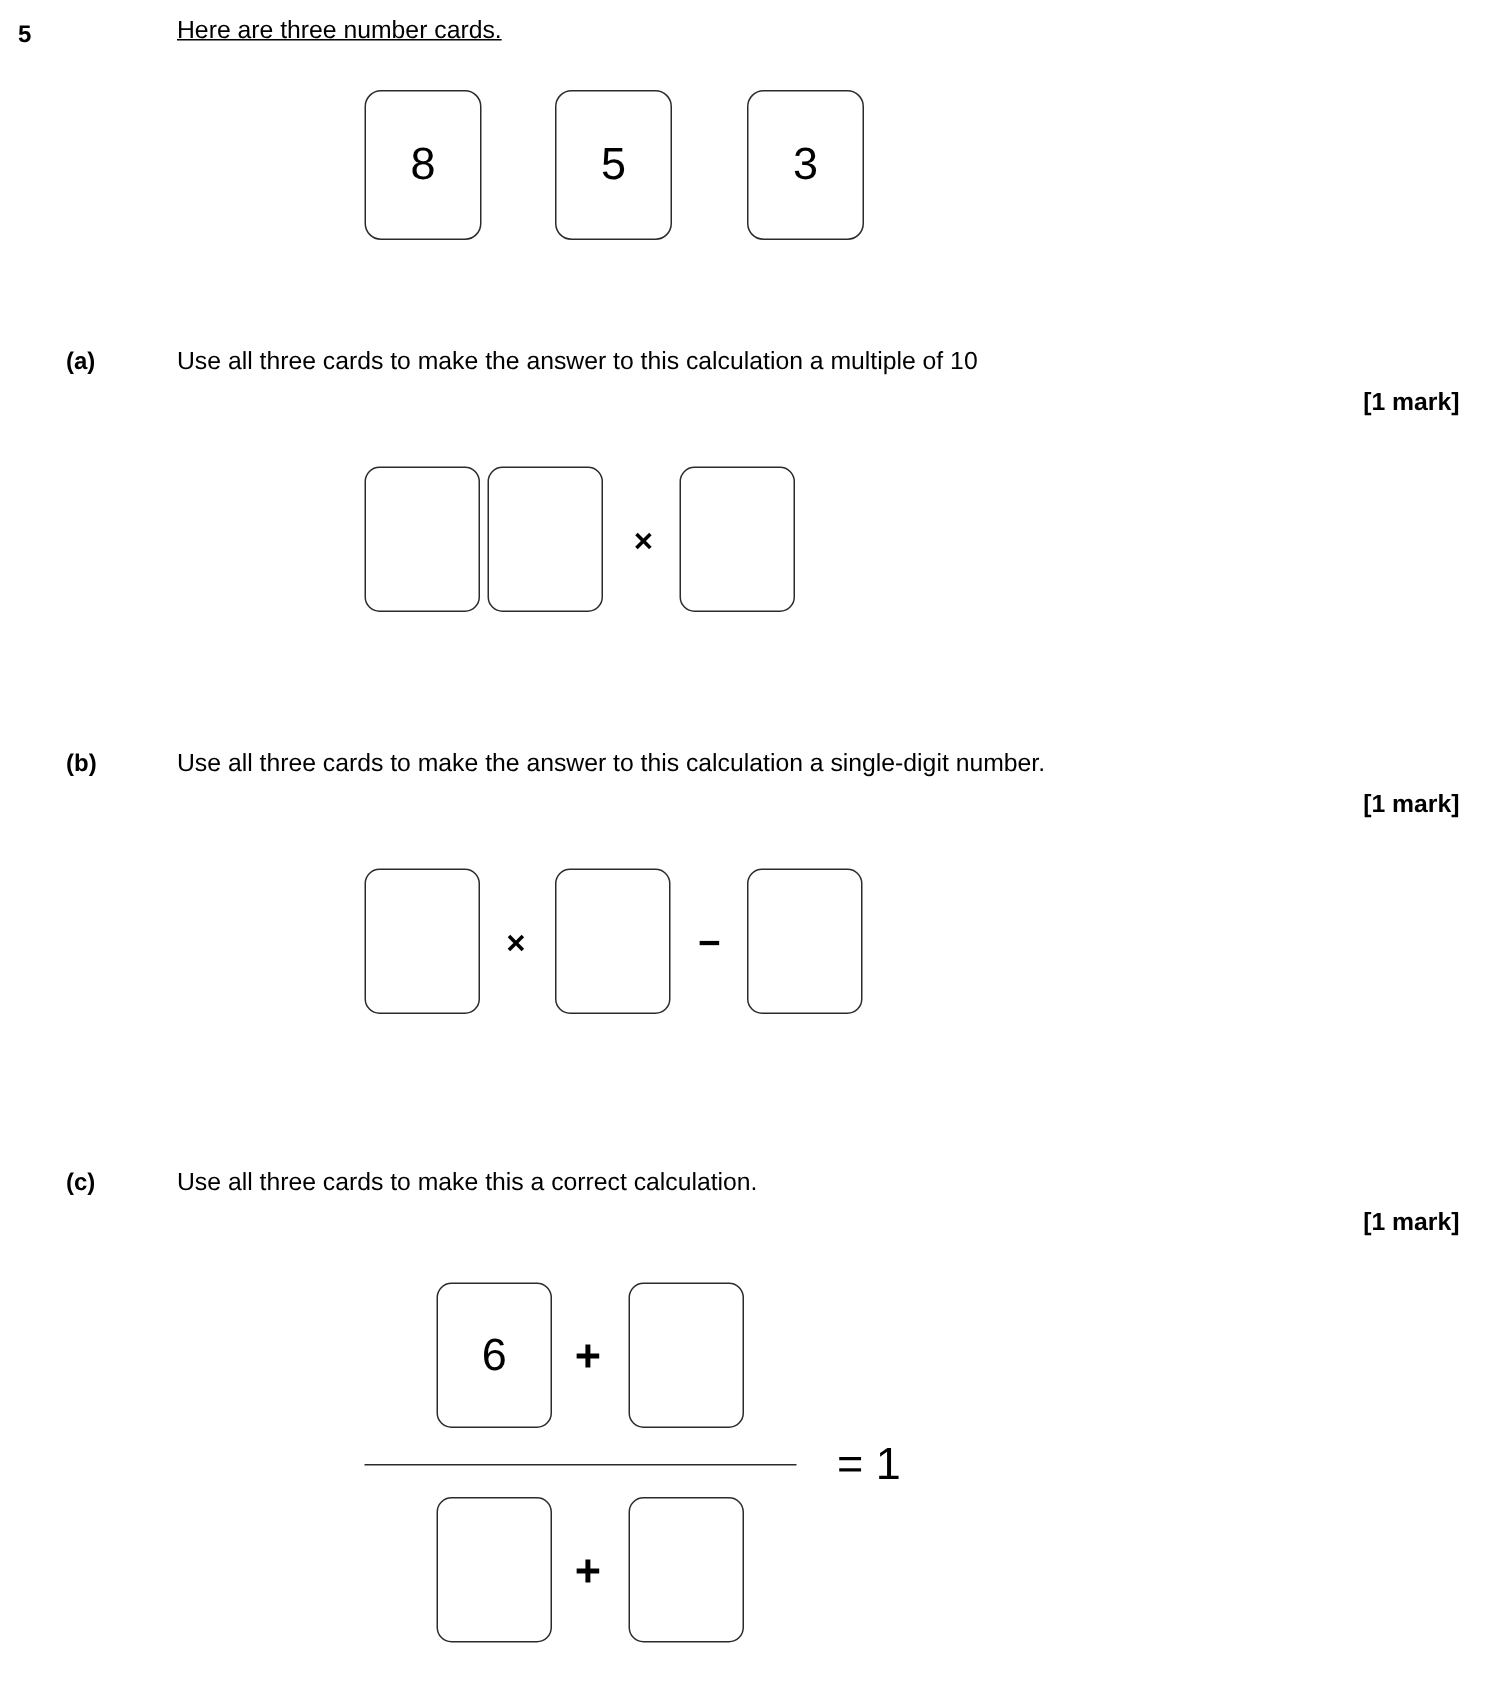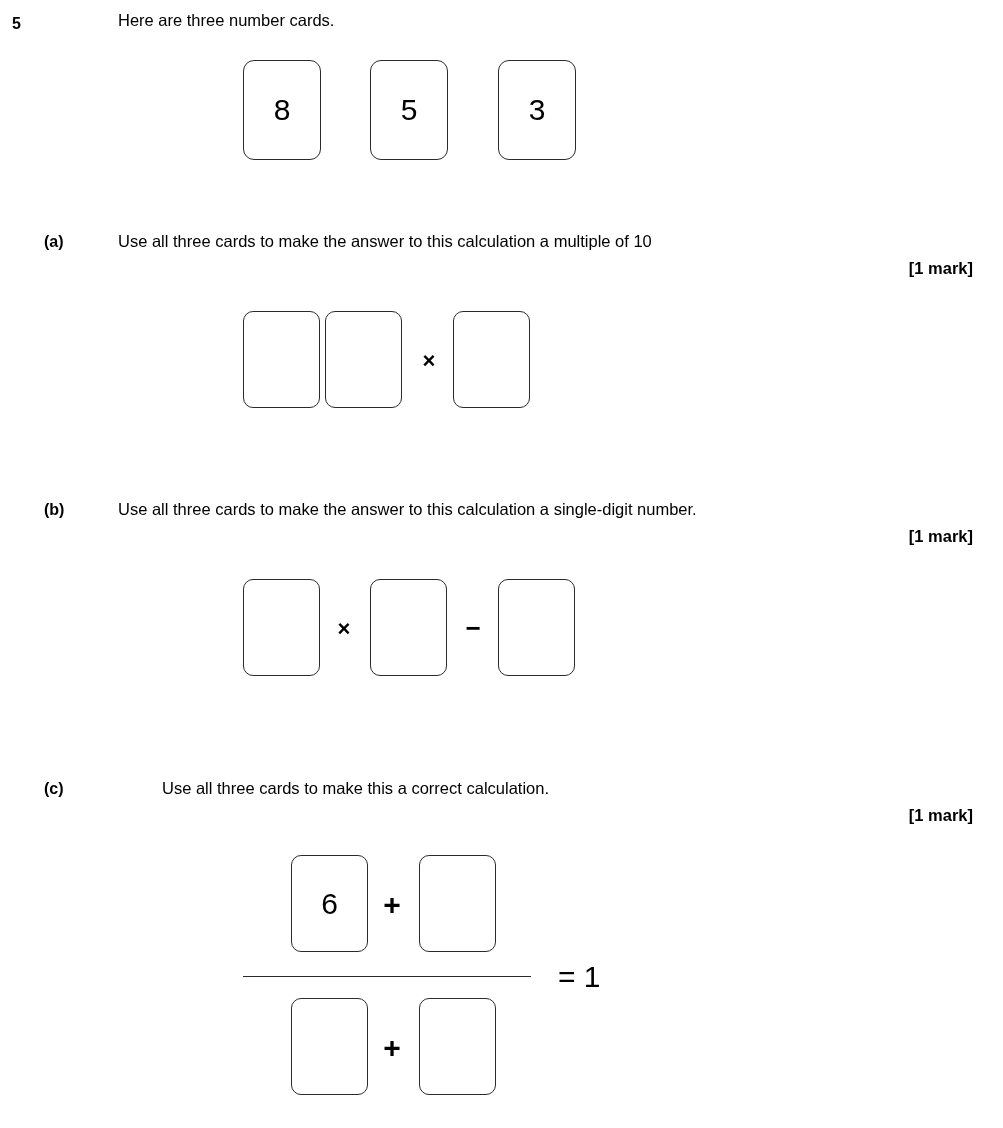--- a/index.html
+++ b/index.html
@@ -106,21 +106,21 @@
     color: #000000;
   }
 </style>
 </head>
 <body>
 
 <div class="page">
 
   <div class="q-number" style="top:14px;">5</div>
 
-  <div class="stem-text" style="top:10px;">Here are three number cards.</div>
+  <div class="stem-text" style="top:10px;text-decoration:underline;">Here are three number cards.</div>
 
   <div class="card" style="left:243px; top:60px;">
     <span>8</span>
   </div>
   <div class="card" style="left:370px; top:60px;">
     <span>5</span>
   </div>
   <div class="card" style="left:498px; top:60px;">
     <span>3</span>
   </div>
@@ -150,21 +150,21 @@
   <div class="op" style="left:333px; top:618px; width:22px;">×</div>
   <div class="card small" style="left:370px; top:579px;">
     <span></span>
   </div>
   <div class="op minus" style="left:461px; top:615px; width:24px;">−</div>
   <div class="card small" style="left:498px; top:579px;">
     <span></span>
   </div>
 
   <div class="part-label" style="top:779px;">(c)</div>
-  <div class="stem-text" style="top:778px;margin-left:44px;">Use all three cards to make this a correct calculation.</div>
+  <div class="stem-text" style="top:778px;">Use all three cards to make this a correct calculation.</div>
   <div class="marks" style="top:805px;">[1 mark]</div>
 
   <div class="card small" style="left:291px; top:855px;">
     <span>6</span>
   </div>
   <div class="op plus" style="left:381px; top:890px; width:22px;">+</div>
   <div class="card small" style="left:419px; top:855px;">
     <span></span>
   </div>
 

